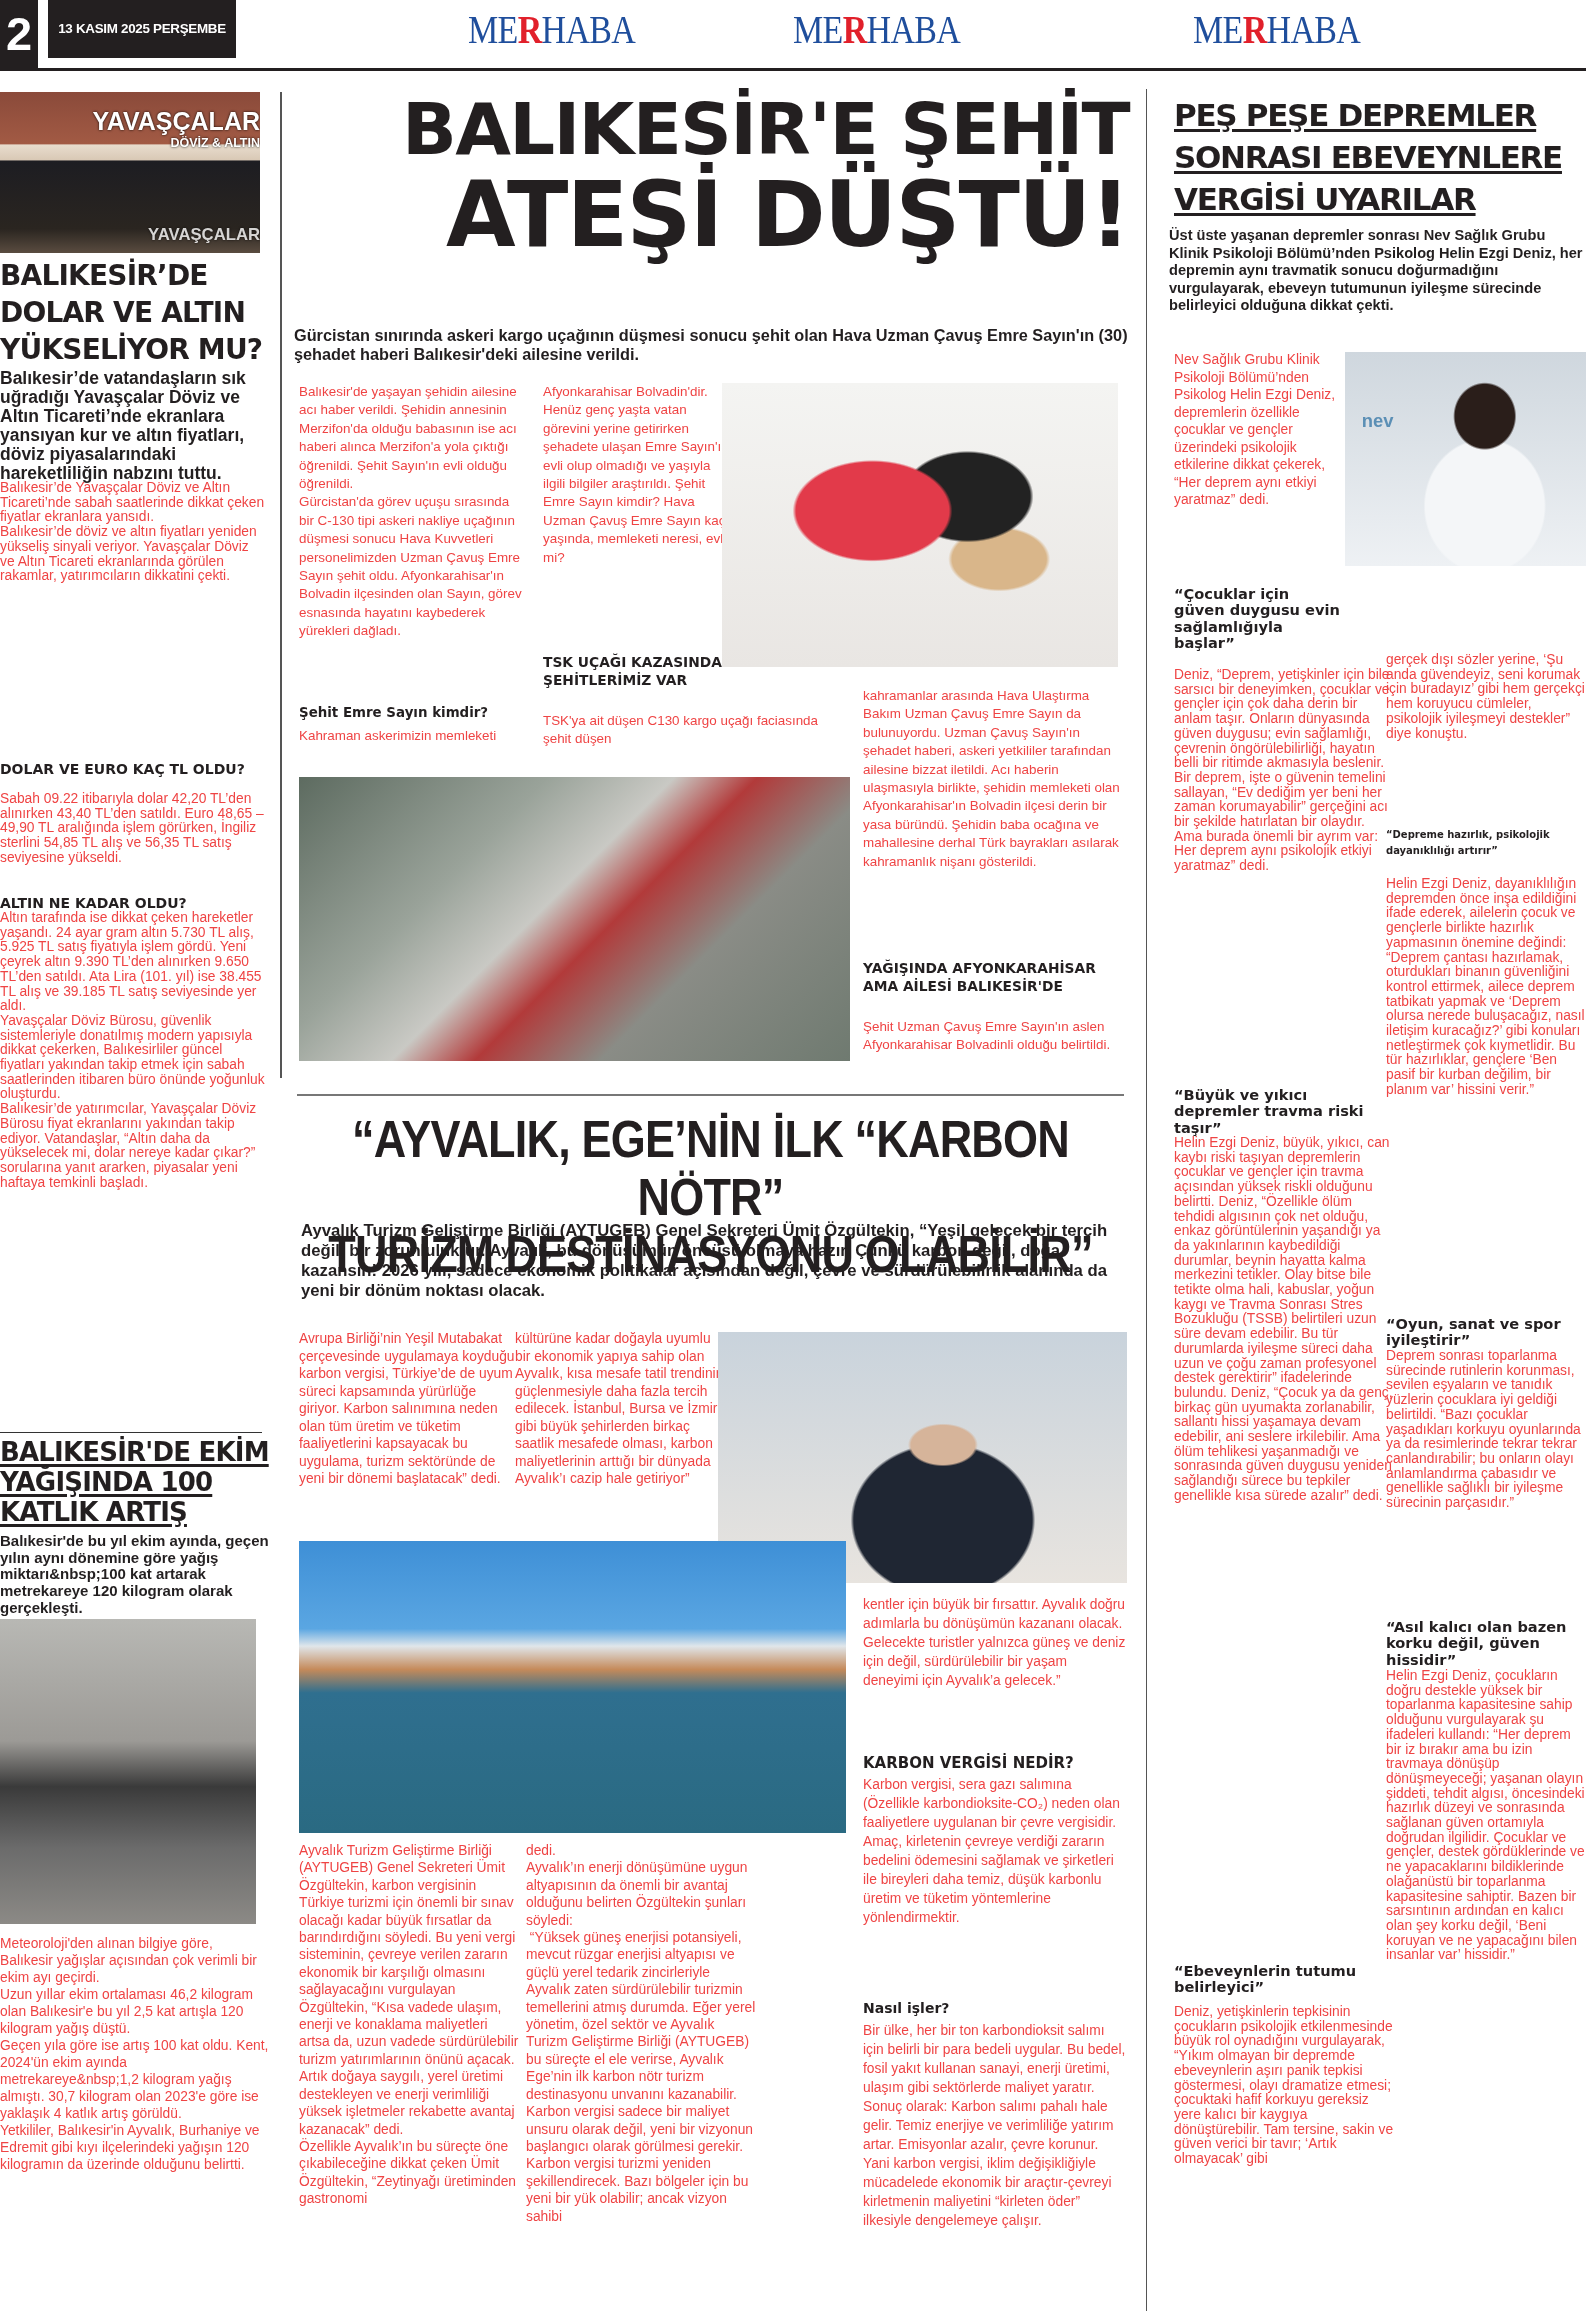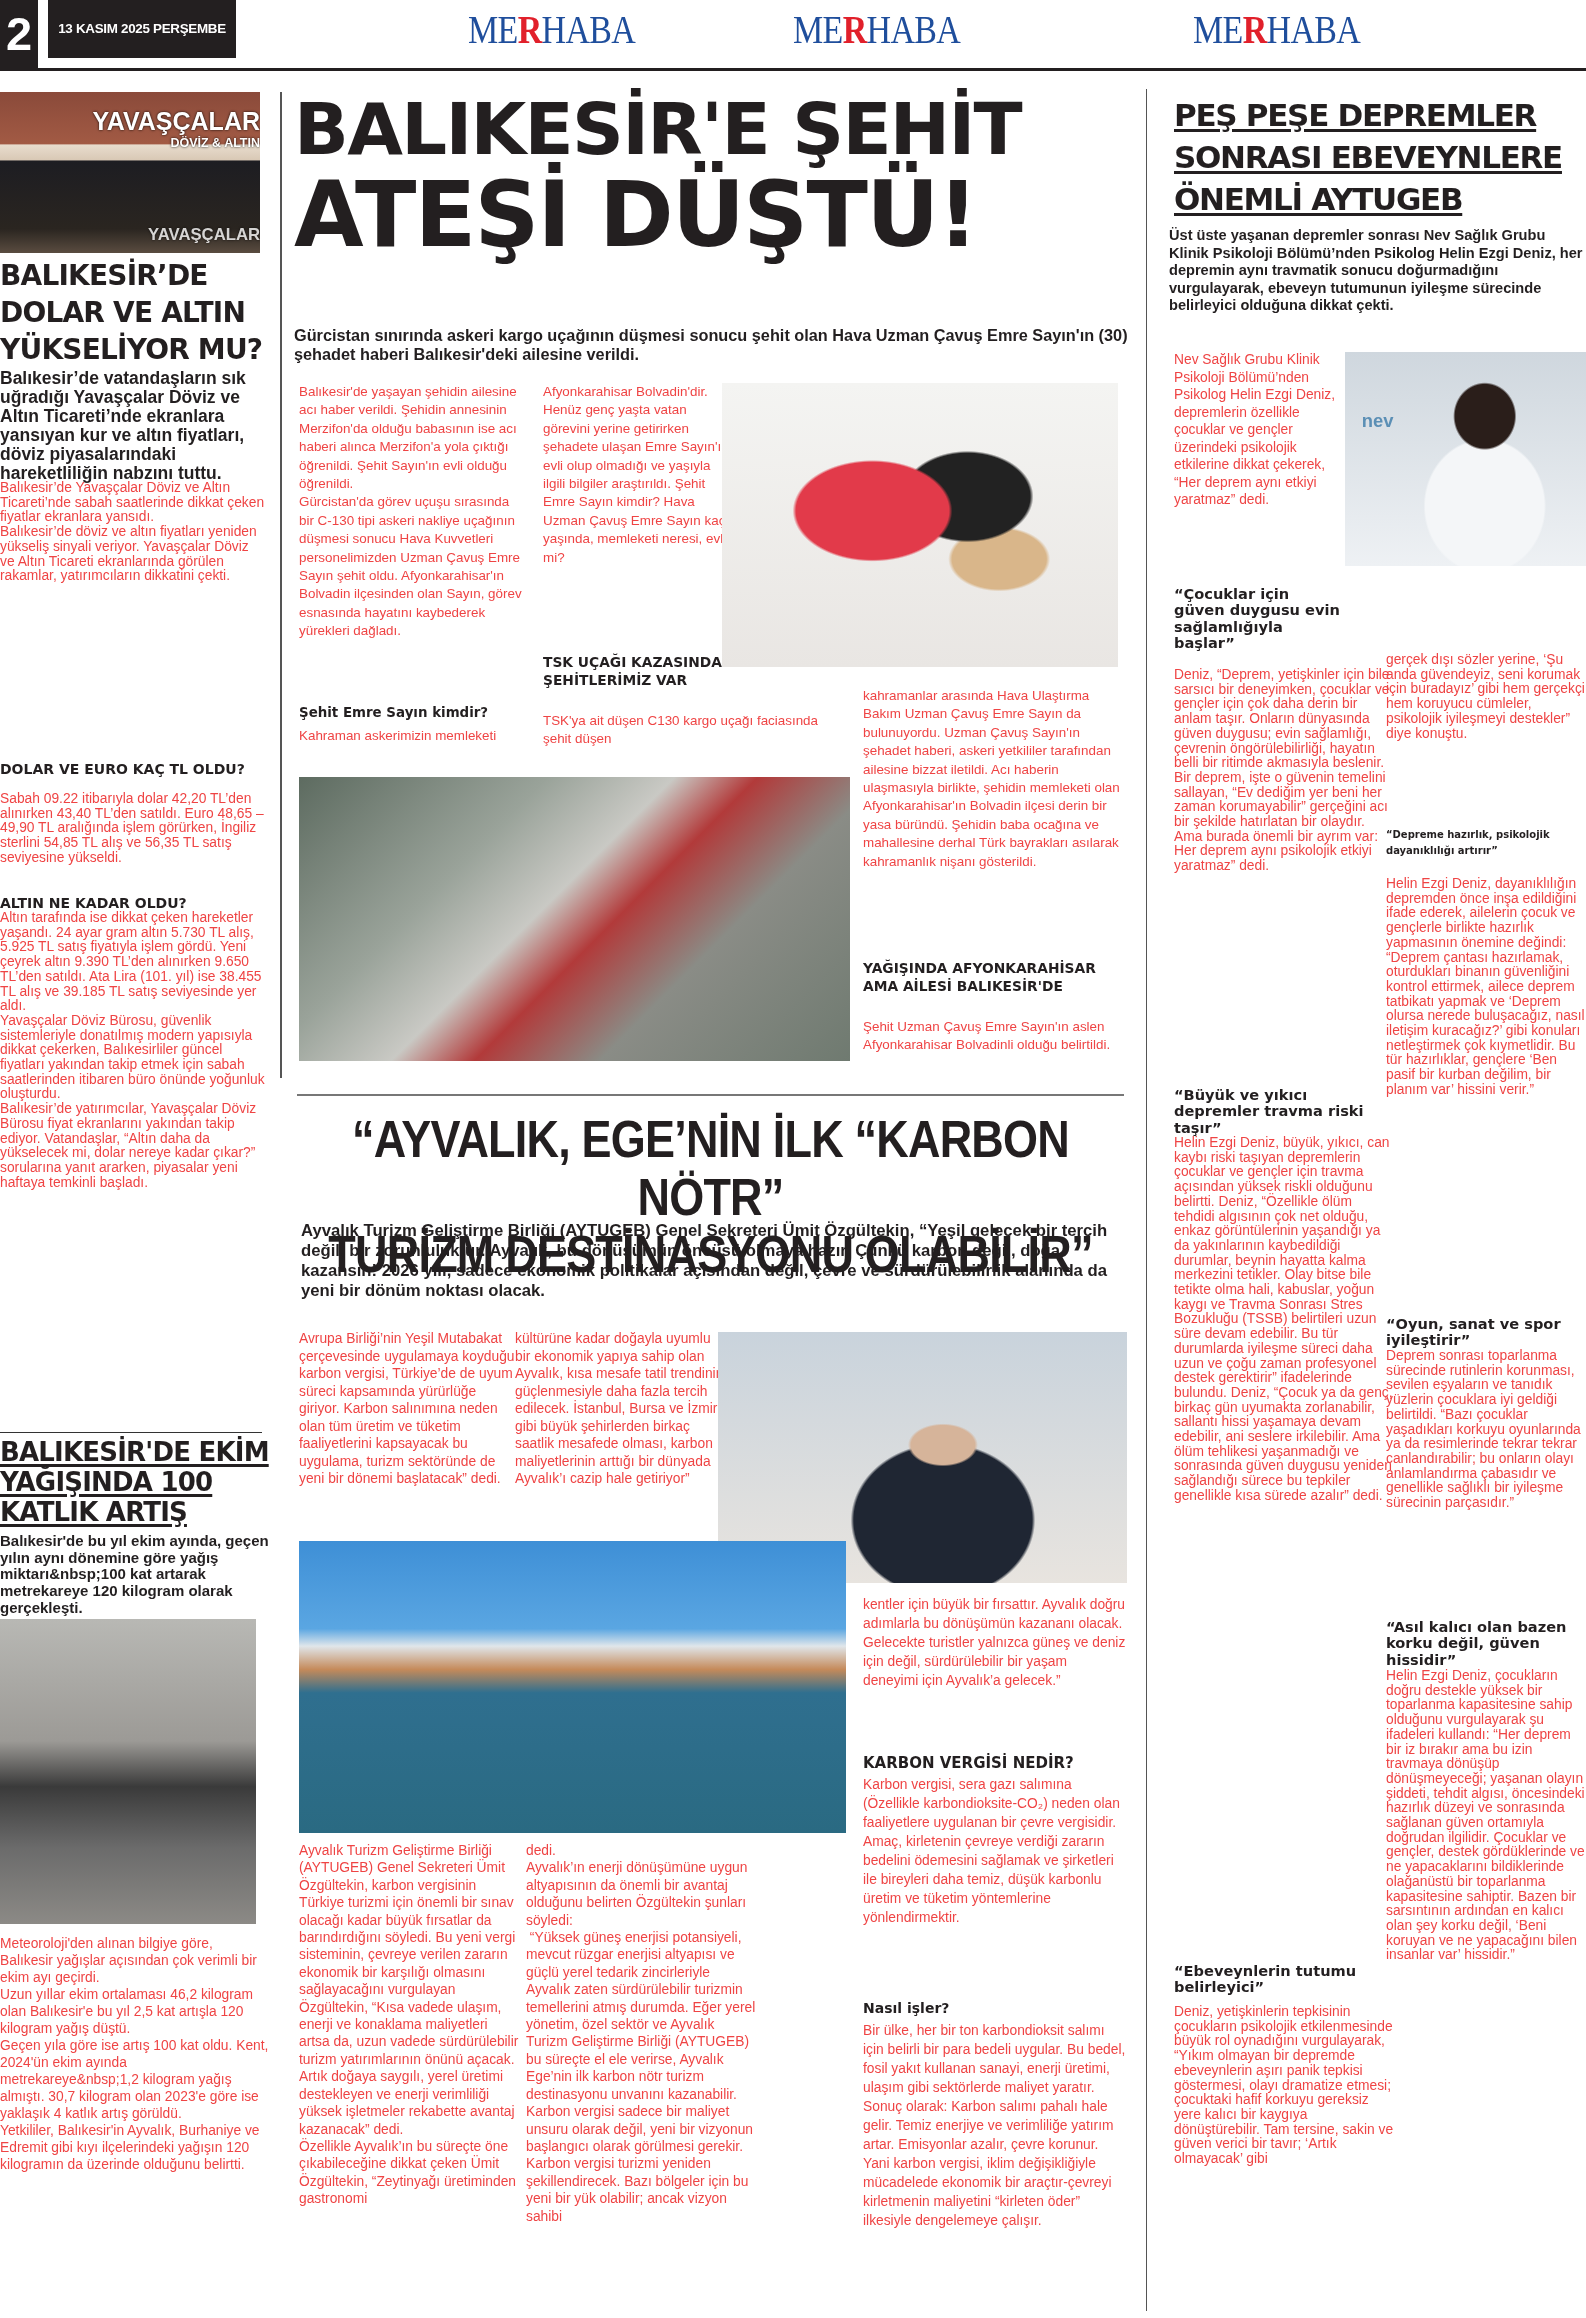--- a/index.html
+++ b/index.html
@@ -65,21 +65,21 @@
     <div>YAĞIŞINDA 100</div>
     <div>KATLIK ARTIŞ</div>
   </div>
 <div class="abs lead" style="left:0;top:1533px;width:269px;font-size:15px;line-height:16.7px">Balıkesir'de bu yıl ekim ayında, geçen yılın aynı dönemine göre yağış miktarı&amp;nbsp;100 kat artarak metrekareye 120 kilogram olarak gerçekleşti.</div>
 <div class="abs img ph-rain" style="left:0;top:1619px;width:256px;height:305px"></div>
 <div class="abs body" style="left:0;top:1935px;width:269px;font-size:13.8px;line-height:17px">Meteoroloji'den alınan bilgiye göre, Balıkesir yağışlar açısından çok verimli bir ekim ayı geçirdi.
 Uzun yıllar ekim ortalaması 46,2 kilogram olan Balıkesir'e bu yıl 2,5 kat artışla 120 kilogram yağış düştü.
 Geçen yıla göre ise artış 100 kat oldu. Kent, 2024'ün ekim ayında metrekareye&amp;nbsp;1,2 kilogram yağış almıştı. 30,7 kilogram olan 2023'e göre ise yaklaşık 4 katlık artış görüldü.
 Yetkililer, Balıkesir'in Ayvalık, Burhaniye ve Edremit gibi kıyı ilçelerindeki yağışın 120 kilogramın da üzerinde olduğunu belirtti.</div>
 
-<div class="abs h1" style="left:294px;top:87px;width:835px;font-size:72px;line-height:85px;letter-spacing:-1.7px;text-align:left">
+<div class="abs h1" style="left:294px;top:87px;width:835px;font-size:72px;line-height:85px;letter-spacing:-1.7px;text-align:right">
     <div>BALIKESİR'E ŞEHİT</div>
     <div style="font-size:90px">ATEŞİ DÜŞTÜ!</div>
   </div>
 <div class="abs lead" style="left:294px;top:326px;width:835px;font-size:16.3px;line-height:19px">Gürcistan sınırında askeri kargo uçağının düşmesi sonucu şehit olan Hava Uzman Çavuş Emre Sayın'ın (30) şehadet haberi Balıkesir'deki ailesine verildi.</div>
 <div class="abs body" style="left:299px;top:383px;width:224px;font-size:13.4px;line-height:18.4px">Balıkesir'de yaşayan şehidin ailesine acı haber verildi. Şehidin annesinin Merzifon'da olduğu babasının ise acı haberi alınca Merzifon'a yola çıktığı öğrenildi. Şehit Sayın'ın evli olduğu öğrenildi.
 Gürcistan'da görev uçuşu sırasında bir C-130 tipi askeri nakliye uçağının düşmesi sonucu Hava Kuvvetleri personelimizden Uzman Çavuş Emre Sayın şehit oldu. Afyonkarahisar'ın Bolvadin ilçesinden olan Sayın, görev esnasında hayatını kaybederek yürekleri dağladı.</div>
 <div class="abs sub" style="left:299px;top:705px;width:224px;font-size:13.4px">Şehit Emre Sayın kimdir?</div>
 <div class="abs body" style="left:299px;top:727px;width:224px;font-size:13.4px;line-height:18.4px">Kahraman askerimizin memleketi</div>
 <div class="abs body" style="left:543px;top:383px;width:192px;font-size:13.4px;line-height:18.4px">Afyonkarahisar Bolvadin'dir. Henüz genç yaşta vatan görevini yerine getirirken şehadete ulaşan Emre Sayın'ın evli olup olmadığı ve yaşıyla ilgili bilgiler araştırıldı. Şehit Emre Sayın kimdir? Hava Uzman Çavuş Emre Sayın kaç yaşında, memleketi neresi, evli mi?</div>
 <div class="abs sub" style="left:543px;top:653px;width:192px;font-size:13.8px;line-height:18.4px">TSK UÇAĞI KAZASINDA ŞEHİTLERİMİZ VAR</div>
@@ -107,21 +107,21 @@
  “Yüksek güneş enerjisi potansiyeli, mevcut rüzgar enerjisi altyapısı ve güçlü yerel tedarik zincirleriyle Ayvalık zaten sürdürülebilir turizmin temellerini atmış durumda. Eğer yerel yönetim, özel sektör ve Ayvalık Turizm Geliştirme Birliği (AYTUGEB) bu süreçte el ele verirse, Ayvalık Ege’nin ilk karbon nötr turizm destinasyonu unvanını kazanabilir. Karbon vergisi sadece bir maliyet unsuru olarak değil, yeni bir vizyonun başlangıcı olarak görülmesi gerekir. Karbon vergisi turizmi yeniden şekillendirecek. Bazı bölgeler için bu yeni bir yük olabilir; ancak vizyon sahibi</div>
 <div class="abs body" style="left:863px;top:1595px;width:263px;font-size:13.8px;line-height:19px">kentler için büyük bir fırsattır. Ayvalık doğru adımlarla bu dönüşümün kazananı olacak. Gelecekte turistler yalnızca güneş ve deniz için değil, sürdürülebilir bir yaşam deneyimi için Ayvalık’a gelecek.”</div>
 <div class="abs sub" style="left:863px;top:1754px;width:263px;font-size:15px">KARBON VERGİSİ NEDİR?</div>
 <div class="abs body" style="left:863px;top:1775px;width:263px;font-size:13.8px;line-height:19px">Karbon vergisi, sera gazı salımına (Özellikle karbondioksite-CO₂) neden olan faaliyetlere uygulanan bir çevre vergisidir. Amaç, kirletenin çevreye verdiği zararın bedelini ödemesini sağlamak ve şirketleri ile bireyleri daha temiz, düşük karbonlu üretim ve tüketim yöntemlerine yönlendirmektir.</div>
 <div class="abs sub" style="left:863px;top:2000px;width:263px;font-size:14px">Nasıl işler?</div>
 <div class="abs body" style="left:863px;top:2021px;width:263px;font-size:13.8px;line-height:19px">Bir ülke, her bir ton karbondioksit salımı için belirli bir para bedeli uygular. Bu bedel, fosil yakıt kullanan sanayi, enerji üretimi, ulaşım gibi sektörlerde maliyet yaratır. Sonuç olarak: Karbon salımı pahalı hale gelir. Temiz enerjiye ve verimliliğe yatırım artar. Emisyonlar azalır, çevre korunur. Yani karbon vergisi, iklim değişikliğiyle mücadelede ekonomik bir araçtır-çevreyi kirletmenin maliyetini “kirleten öder” ilkesiyle dengelemeye çalışır.</div>
 
 <div class="abs h1 ul" style="left:1174px;top:94px;width:413px;font-size:31px;line-height:42px;letter-spacing:-1.3px">
     <div>PEŞ PEŞE DEPREMLER</div>
     <div>SONRASI EBEVEYNLERE</div>
-    <div>ÖNEMLİ AYTUGEB</div>
+    <div>VERGİSİ UYARILAR</div>
   </div>
 <div class="abs lead" style="left:1169px;top:227px;width:417px;font-size:14.6px;line-height:17.5px">Üst üste yaşanan depremler sonrası Nev Sağlık Grubu Klinik Psikoloji Bölümü’nden Psikolog Helin Ezgi Deniz, her depremin aynı travmatik sonucu doğurmadığını vurgulayarak, ebeveyn tutumunun iyileşme sürecinde belirleyici olduğuna dikkat çekti.</div>
 <div class="abs body" style="left:1174px;top:351px;width:167px;font-size:13.8px;line-height:17.5px">Nev Sağlık Grubu Klinik Psikoloji Bölümü’nden Psikolog Helin Ezgi Deniz, depremlerin özellikle çocuklar ve gençler üzerindeki psikolojik etkilerine dikkat çekerek, “Her deprem aynı etkiyi yaratmaz” dedi.</div>
 <div class="abs img ph-doctor" style="left:1345px;top:352px;width:241px;height:214px">
   <div style="position:absolute;left:16.7px;top:58px;color:#5b8fb5;font-size:18.4px;font-weight:bold">nev</div>
 </div>
 <div class="abs sub" style="left:1174px;top:586px;width:167px;font-size:14.6px;line-height:16.3px">“Çocuklar için güven duygusu evin sağlamlığıyla başlar”</div>
 <div class="abs body" style="left:1174px;top:668px;width:221px;font-size:13.8px;line-height:14.7px">Deniz, “Deprem, yetişkinler için bile sarsıcı bir deneyimken, çocuklar ve gençler için çok daha derin bir anlam taşır. Onların dünyasında güven duygusu; evin sağlamlığı, çevrenin öngörülebilirliği, hayatın belli bir ritimde akmasıyla beslenir. Bir deprem, işte o güvenin temelini sallayan, “Ev dediğim yer beni her zaman korumayabilir” gerçeğini acı bir şekilde hatırlatan bir olaydır. Ama burada önemli bir ayrım var: Her deprem aynı psikolojik etkiyi yaratmaz” dedi.</div>
 <div class="abs sub" style="left:1174px;top:1087px;width:217px;font-size:14.6px;line-height:16.3px">“Büyük ve yıkıcı depremler travma riski taşır”</div>
 <div class="abs body" style="left:1174px;top:1136px;width:221px;font-size:13.8px;line-height:14.7px">Helin Ezgi Deniz, büyük, yıkıcı, can kaybı riski taşıyan depremlerin çocuklar ve gençler için travma açısından yüksek riskli olduğunu belirtti. Deniz, “Özellikle ölüm tehdidi algısının çok net olduğu, enkaz görüntülerinin yaşandığı ya da yakınlarının kaybedildiği durumlar, beynin hayatta kalma merkezini tetikler. Olay bitse bile tetikte olma hali, kabuslar, yoğun kaygı ve Travma Sonrası Stres Bozukluğu (TSSB) belirtileri uzun süre devam edebilir. Bu tür durumlarda iyileşme süreci daha uzun ve çoğu zaman profesyonel destek gerektirir” ifadelerinde bulundu. Deniz, “Çocuk ya da genç, birkaç gün uyumakta zorlanabilir, sallantı hissi yaşamaya devam edebilir, ani seslere irkilebilir. Ama ölüm tehlikesi yaşanmadığı ve sonrasında güven duygusu yeniden sağlandığı sürece bu tepkiler genellikle kısa sürede azalır” dedi.</div>

